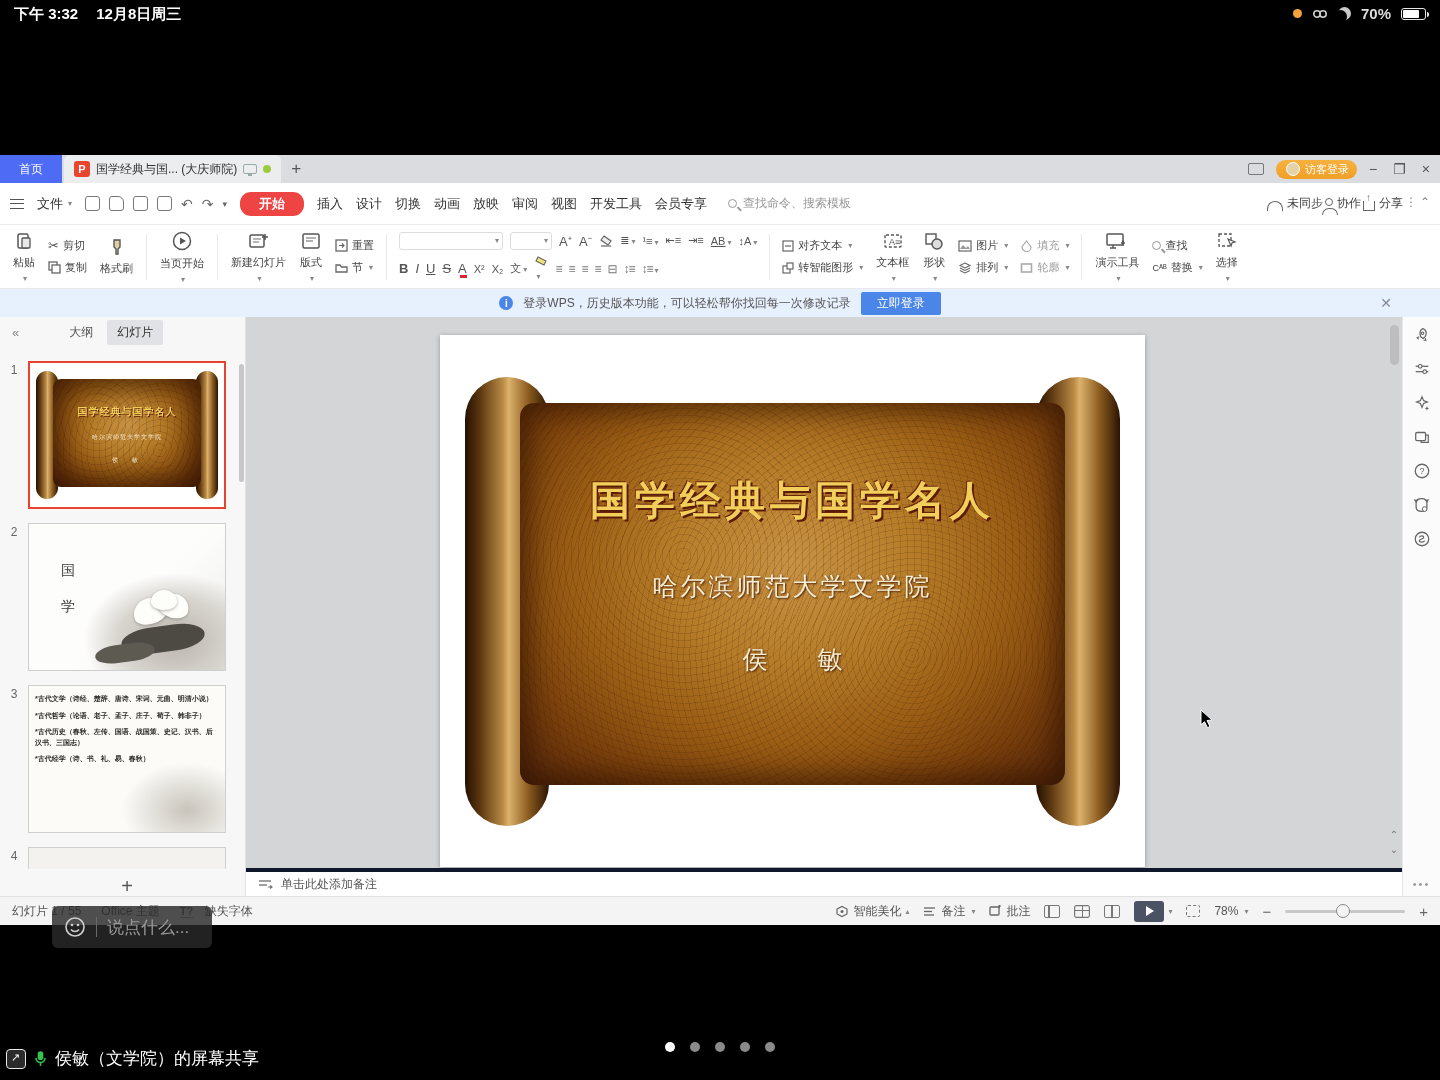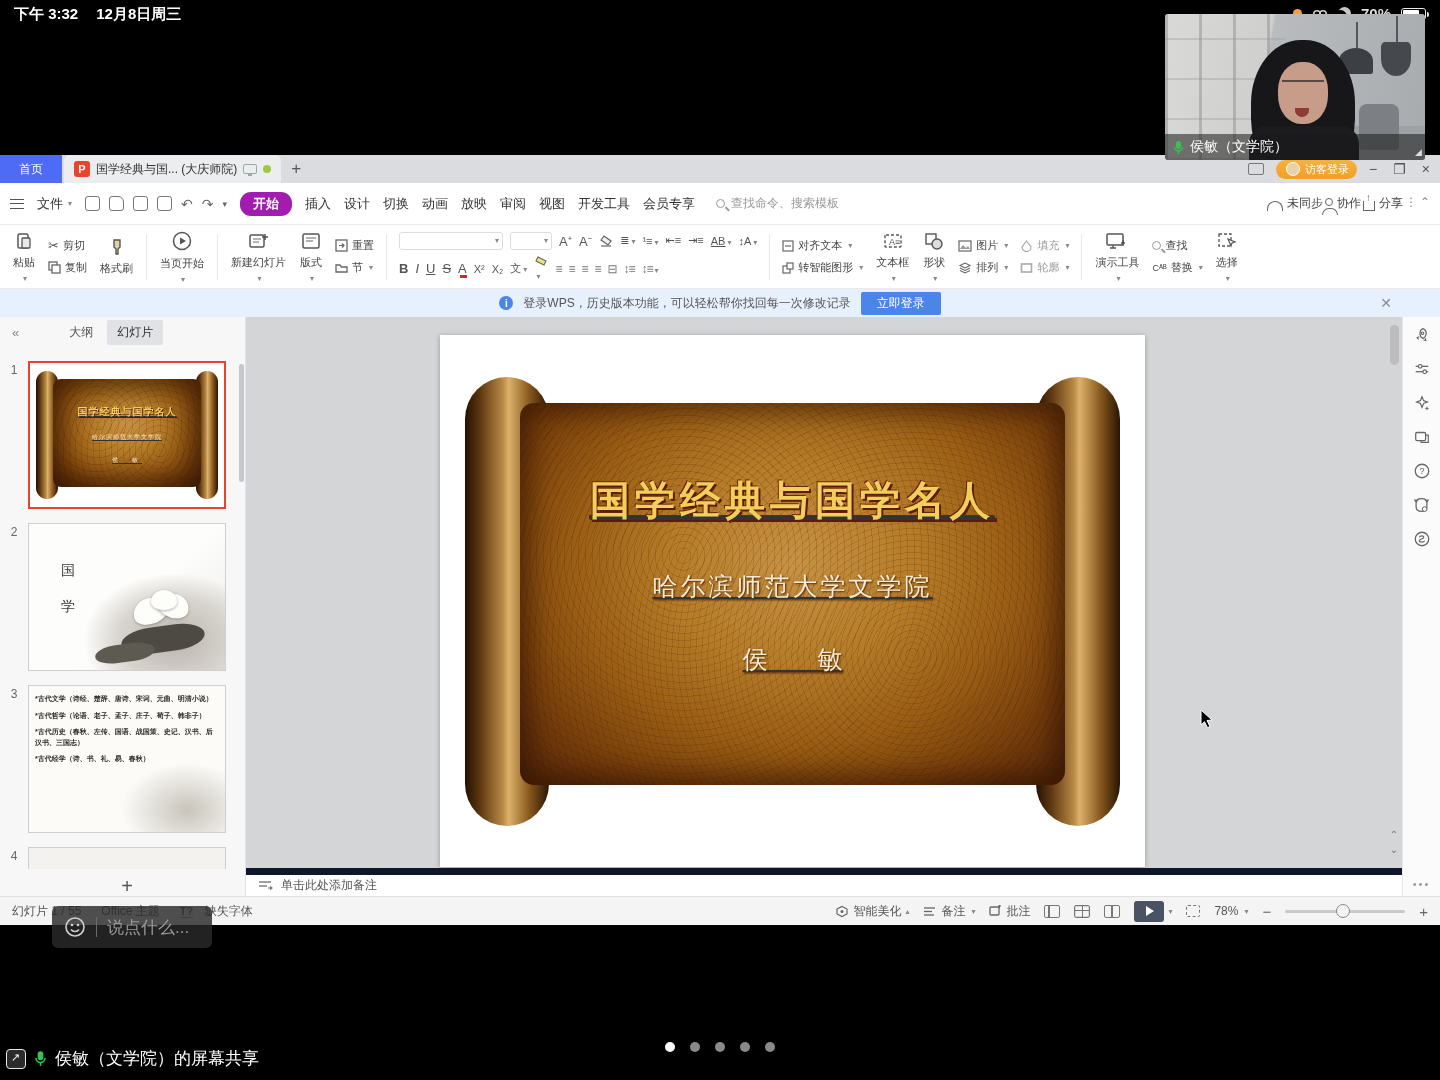--- a/index.html
+++ b/index.html
@@ -59,21 +59,21 @@
 
   
   .menubar { height:42px; display:flex; align-items:center; gap:13px; padding:0 10px; border-bottom:1px solid #ececec; flex:0 0 auto; }
   .hamb { width:14px; height:10px; border-top:1.6px solid #555; border-bottom:1.6px solid #555; position:relative; }
   .hamb::after { content:""; position:absolute; left:0; right:0; top:3px; height:1.6px; background:#555; }
   .m-file { display:flex; align-items:center; gap:3px; font-size:13px; }
   .qicons { display:flex; align-items:center; gap:9px; color:#666; font-size:14px; }
   .qic { width:15px; height:15px; border:1.4px solid #777; border-radius:3px; }
   .qic.save { border-radius:3px 6px 3px 3px; }
   .menu-item { font-size:13px; color:#333; white-space:nowrap; }
-  .menu-item.active { background:#a21caf; color:#fff; border-radius:11px; padding:3px 13px; font-weight:bold; }
+  .menu-item.active { background:#ef4444; color:#fff; border-radius:11px; padding:3px 19px; font-weight:bold; }
   .m-search { display:flex; align-items:center; gap:6px; color:#999; font-size:12px; margin-left:8px; }
   .lens { width:9px; height:9px; border:1.5px solid #999; border-radius:50%; position:relative; display:inline-block; }
   .lens::after { content:""; position:absolute; left:8px; top:8px; width:5px; height:1.5px; background:#999; transform:rotate(45deg); }
   .menu-right { margin-left:auto; display:flex; align-items:flex-start; gap:2px; color:#444; font-size:12px; }
   .mr-item { display:flex; align-items:center; gap:4px; }
   .cloud-ic { width:16px; height:10px; background:transparent; border:1.5px solid #666; border-radius:8px 8px 0 0; border-bottom:none; position:relative; top:2px;}
   .person-ic { width:8px; height:8px; border:1.5px solid #666; border-radius:50%; position:relative; top:-2px; }
   .person-ic::after { content:""; position:absolute; left:-4px; top:9px; width:14px; height:6px; border:1.5px solid #666; border-bottom:none; border-radius:7px 7px 0 0; }
   .share-ic2 { width:12px; height:10px; border:1.5px solid #666; border-top:none; position:relative; top:2px; }
   .share-ic2::after { content:"↑"; position:absolute; left:2px; top:-9px; font-size:10px; color:#666; }
@@ -117,21 +117,21 @@
   
   .mini-scroll { position:absolute; inset:4px; }
   .roll { position:absolute; top:3%; bottom:3%; width:12%; border-radius:40px;
           background:linear-gradient(90deg,#241102 0%,#5d3710 18%,#b98a45 45%,#dcb26c 52%,#8a5a1e 76%,#2a1404 100%); }
   .roll.l { left:1%; } .roll.r { right:1%; }
   .paper { position:absolute; left:10%; right:10%; top:9%; bottom:12%; border-radius:8px;
            background:
              repeating-radial-gradient(circle at 30% 40%, rgba(60,25,5,.16) 0 1px, transparent 1px 7px),
              repeating-radial-gradient(circle at 72% 66%, rgba(50,20,5,.14) 0 1px, transparent 1px 6px),
              radial-gradient(ellipse at 50% 42%, #c89243 0%, #b67c28 32%, #9a5d14 58%, #7a400c 78%, #55270a 97%);
-           box-shadow: inset 0 0 26px 10px rgba(40,15,0,.55); text-align:center;text-decoration:underline; }
+           box-shadow: inset 0 0 26px 10px rgba(40,15,0,.55); text-align:center; }
   .mini-title { margin-top:17%; font-family:"Liberation Serif",serif; font-weight:bold; font-size:10px; letter-spacing:1px; color:#f2cf5b; text-shadow:1px 1px 0 #5a1c08; }
   .mini-sub { margin-top:10%; font-size:6px; color:#f3e9cf; letter-spacing:1px; }
   .mini-author { margin-top:9%; font-size:6px; color:#f3e9cf; letter-spacing:4px; }
   
   .thumb.lotus { background:linear-gradient(135deg,#fdfdfc 55%, #ececea 100%); }
   .guoxue { position:absolute; left:32px; top:38px; display:flex; flex-direction:column; gap:18px; font-family:"Liberation Serif",serif; font-size:14px; color:#3a3a3a; }
   .flower-wash { position:absolute; right:-10px; bottom:-14px; width:150px; height:110px; background:radial-gradient(ellipse at 60% 60%, #b9b4ac 0%, #d8d5cf 45%, transparent 72%); }
   .petal { position:absolute; background:#fdfdfa; border-radius:50% 50% 50% 50%/60% 60% 40% 40%; box-shadow:0 1px 3px rgba(90,85,70,.45); }
   .petal.p1 { right:58px; bottom:46px; width:34px; height:26px; transform:rotate(-18deg); }
   .petal.p2 { right:36px; bottom:52px; width:30px; height:24px; transform:rotate(14deg); }
@@ -155,21 +155,21 @@
   .big-scroll .roll { width:84px; border-radius:42px; top:7%; bottom:6%; }
   .big-scroll .roll.l { left:1%; } .big-scroll .roll.r { right:1%; }
   .big-scroll .paper { left:62px; right:62px; top:12%; bottom:14%; border-radius:14px; }
   .slide-title { margin-top:70px; font-family:"Liberation Serif",serif; font-weight:bold; font-size:40px; letter-spacing:5px; color:#f2cf5b;
                  text-shadow:2px 2px 0 #5a1c08, -1px -1px 0 #6b2408; }
   .slide-sub { margin-top:42px; font-family:"Liberation Serif",serif; font-size:25px; letter-spacing:3px; color:#f5ecd2; text-shadow:1px 1px 2px #4a1d06; }
   .slide-author { margin-top:40px; font-family:"Liberation Serif",serif; font-size:25px; color:#f5ecd2; text-shadow:1px 1px 2px #4a1d06; }
   .cursor { position:absolute; left:954px; top:392px; }
   .v-scroll { position:absolute; right:3px; top:8px; width:9px; height:40px; background:#bdbdbf; border-radius:5px; }
   .sb-btns { position:absolute; right:2px; bottom:14px; display:flex; flex-direction:column; gap:7px; color:#777; font-size:10px; line-height:8px; text-align:center; width:12px; }
-  .notesbar { height:28px; background:#fff; border-top:7px solid #0f172a; display:flex; align-items:center; gap:8px; padding-left:12px; font-size:12px; color:#555; flex:0 0 auto; }
+  .notesbar { height:28px; background:#fff; border-top:4px solid #0f172a; display:flex; align-items:center; gap:8px; padding-left:12px; font-size:12px; color:#555; flex:0 0 auto; }
 
   
   .rightstrip { width:38px; background:#fbfbfc; border-left:1px solid #e7e7e9; display:flex; flex-direction:column; align-items:center; padding-top:8px; gap:15px; flex:0 0 auto; }
   .rs-ic { width:19px; height:19px; color:#666; display:flex; align-items:center; justify-content:center; font-size:15px; }
   .rs-more { margin-top:auto; margin-bottom:6px; color:#999; font-size:11px; letter-spacing:2px; }
 
   
   .statusbar { height:29px; background:#f4f4f5; border-top:1px solid #e1e1e2; display:flex; align-items:center; gap:20px; padding:0 12px; font-size:12px; color:#555; flex:0 0 auto; }
   .sb-right { margin-left:auto; display:flex; align-items:center; gap:14px; }
   .tmiss { font-weight:bold; font-size:11px; color:#666; border-bottom:1px solid #999; }
@@ -684,43 +684,20 @@
           </span>
         <span class="zpm">−</span>
         <span class="zslider">
             <span class="zknob"></span>
           </span>
         <span class="zpm">+</span>
       </span>
     </div>
   </div>
 
-  <div class="video">
-    <div class="win-mullions"></div>
-    <div class="lamp l1"></div>
-    <div class="lamp l2"></div>
-    <div class="desk"></div>
-    <div class="chair"></div>
-    <div class="hair"></div>
-    <div class="face"></div>
-    <div class="glasses"></div>
-    <div class="mouth"></div>
-    <div class="body"></div>
-    <div class="vname">
-      <span class="mic-ic">
-        <svg width="11" height="15" viewBox="0 0 11 15">
-            <rect x="3" y="1" width="5" height="8" rx="2.5" fill="#35c24d"></rect>
-            <path d="M1.5 7a4 4 0 0 0 8 0" fill="none" stroke="#35c24d" stroke-width="1.4"></path>
-            <line x1="5.5" y1="11" x2="5.5" y2="14" stroke="#35c24d" stroke-width="1.4"></line>
-          </svg>
-      </span>
-      <span>侯敏（文学院）</span>
-    </div>
-    <span class="v-resize">◢</span>
-  </div>
 
   <div class="chatbox">
     <svg width="22" height="22" viewBox="0 0 22 22">
         <circle cx="11" cy="11" r="9" fill="none" stroke="#cfcfcf" stroke-width="1.6"></circle>
         <circle cx="8" cy="9" r="1.3" fill="#cfcfcf"></circle>
         <circle cx="14" cy="9" r="1.3" fill="#cfcfcf"></circle>
         <path d="M7 13.5a5 5 0 0 0 8 0" fill="none" stroke="#cfcfcf" stroke-width="1.6"></path>
       </svg>
     <span class="chat-divider"></span>
     <span class="chat-ph">说点什么...</span>

